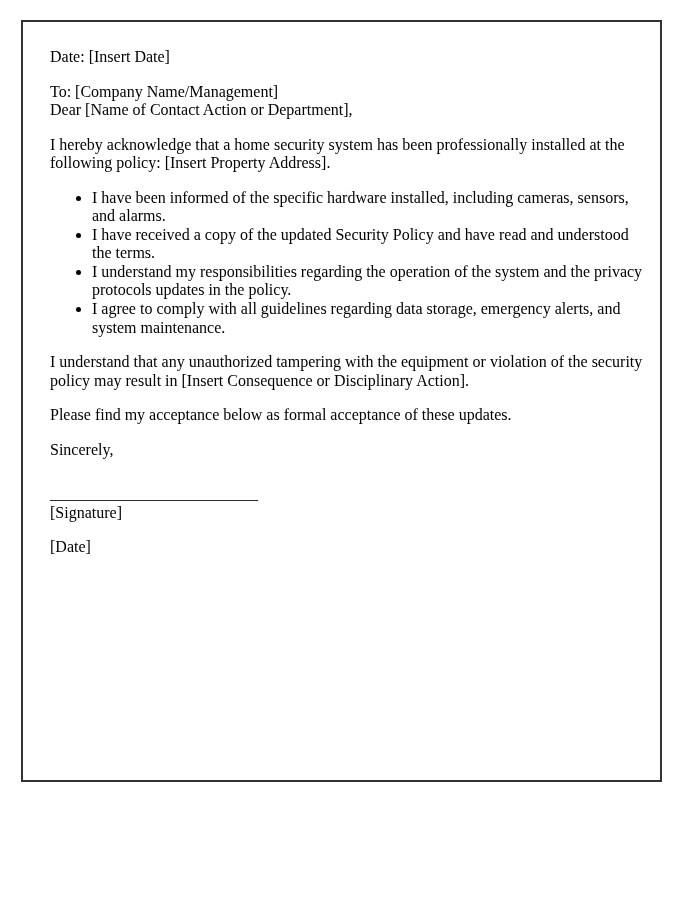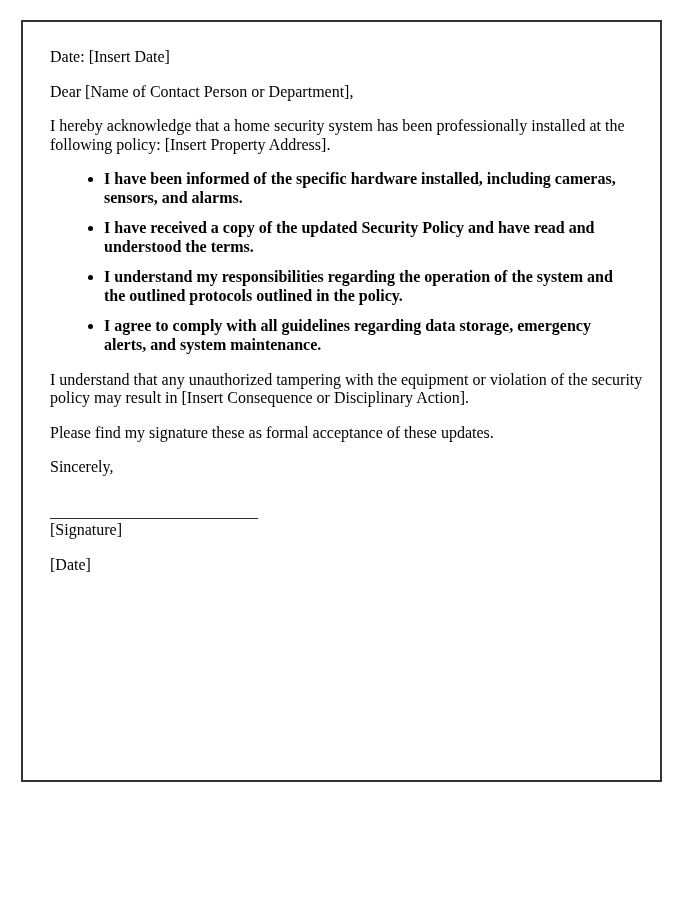--- a/index.html
+++ b/index.html
@@ -33,55 +33,55 @@
     margin: 0 0 16px 0;
   }
   .no-gap {
     margin-bottom: 0 !important;
   }
   ul.ack-list {
     margin: 0 0 16px 0;
     padding: 0 0 0 42px;
   }
   ul.ack-list li {
-    margin: 12px;
-    font-weight: bold;
+    margin: 0;
   }
   .sig-line {
     letter-spacing: 0;
     white-space: nowrap;
   }
   .sig-block-top {
     margin-top: 26px !important;
   }
 </style>
 </head>
 <body>
 
 <div class="page-frame">
   <div class="letter-body">
 
     <p>Date: [Insert Date]</p>
 
+    <p class="no-gap">To: [Company Name/Management]</p>
 
-    <p>Dear [Name of Contact Person or Department],</p>
+    <p>Dear [Name of Contact Action or Department],</p>
 
     <p>I hereby acknowledge that a home security system has been professionally installed at the following policy: [Insert Property Address].</p>
 
 
     <ul class="ack-list">
       <li>I have been informed of the specific hardware installed, including cameras, sensors, and alarms.</li>
       <li>I have received a copy of the updated Security Policy and have read and understood the terms.</li>
-      <li>I understand my responsibilities regarding the operation of the system and the outlined protocols outlined in the policy.</li>
+      <li>I understand my responsibilities regarding the operation of the system and the privacy protocols updates in the policy.</li>
       <li>I agree to comply with all guidelines regarding data storage, emergency alerts, and system maintenance.</li>
     </ul>
 
     <p>I understand that any unauthorized tampering with the equipment or violation of the security policy may result in [Insert Consequence or Disciplinary Action].</p>
 
-    <p>Please find my signature these as formal acceptance of these updates.</p>
+    <p>Please find my acceptance below as formal acceptance of these updates.</p>
 
     <p>Sincerely,</p>
 
     <p class="no-gap sig-line sig-block-top">__________________________</p>
     <p>[Signature]</p>
 
     <p class="no-gap">[Date]</p>
 
   </div>
 </div>

